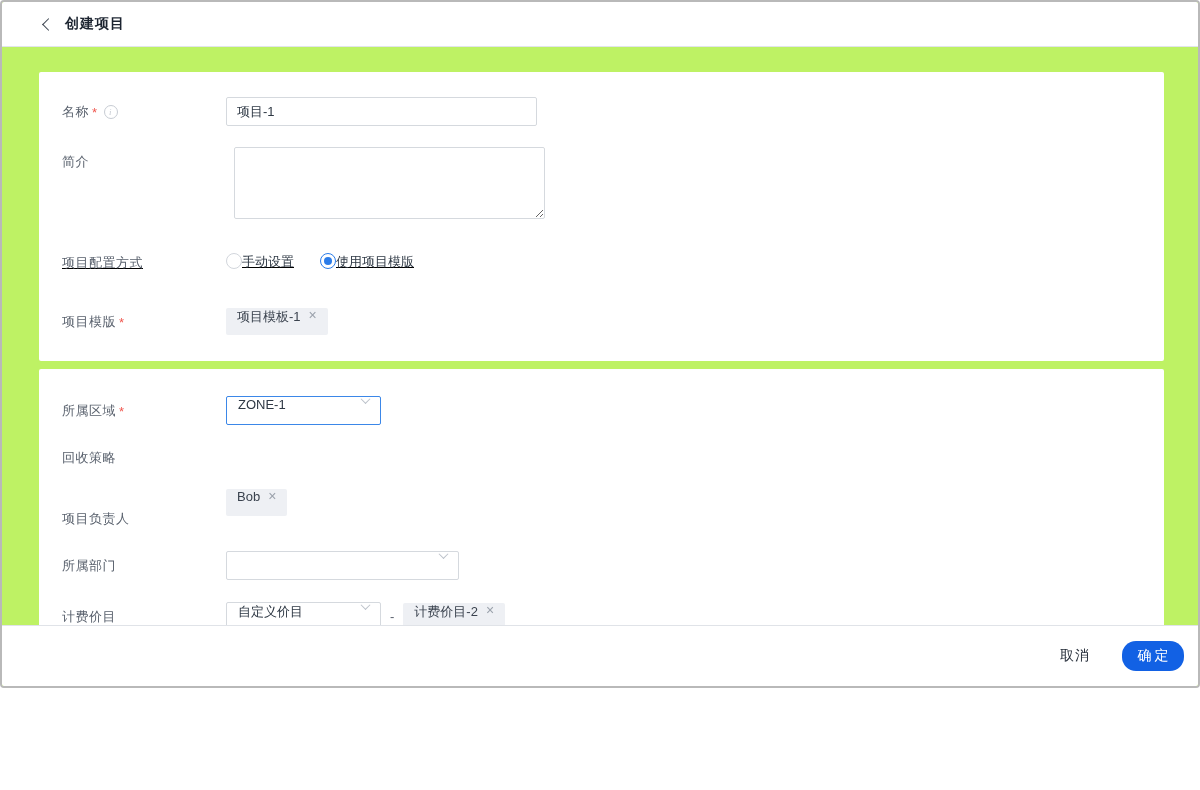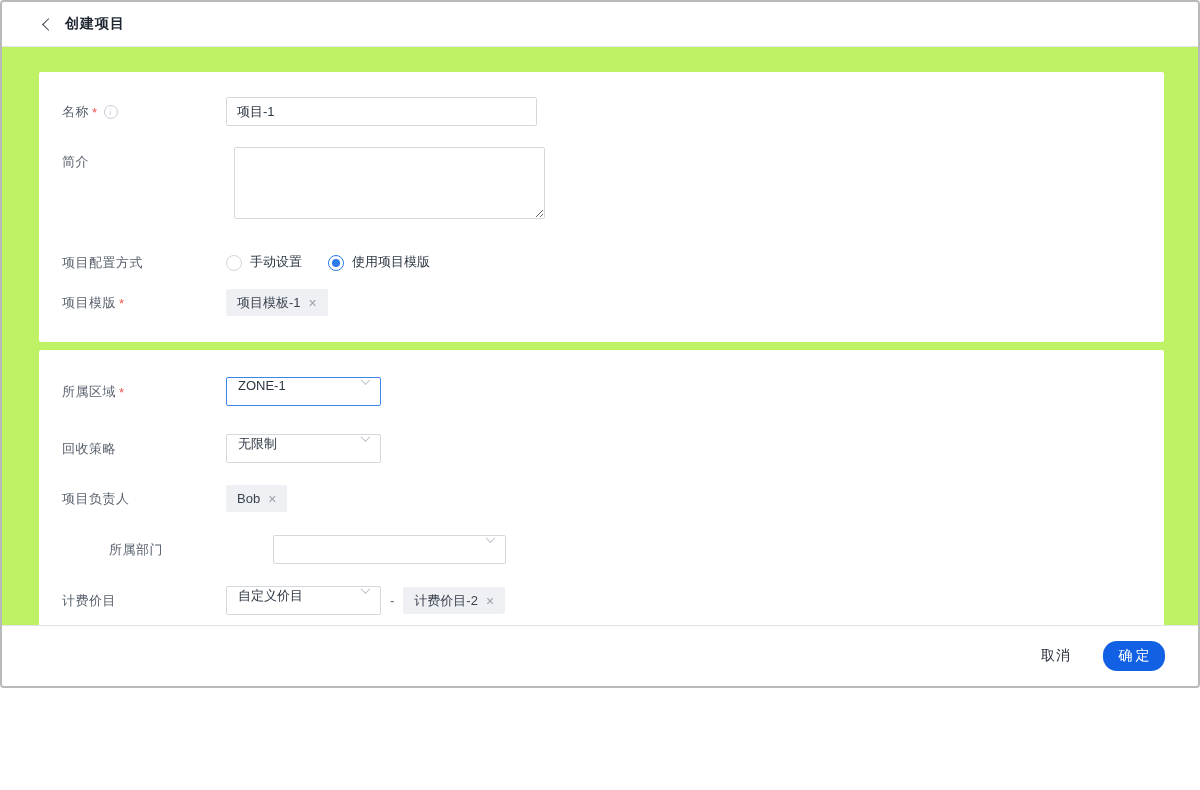--- a/index.html
+++ b/index.html
@@ -82,37 +82,37 @@
     border: 1px solid #d5d9de; border-radius: 2px;
     padding: 6px 10px;
     font-size: 13px; color: #2e3844;
     font-family: inherit;
     resize: both;
     outline: none;
     background: #fff;
   }
   
   .radio-group { display: flex; align-items: center; padding-top: 5px; gap: 26px; }
-  .radio-option { display: flex; align-items: flex-end; gap: 8px; cursor: pointer; }
+  .radio-option { display: flex; align-items: flex-start; gap: 0; cursor: pointer; }
   .radio-circle {
     width: 16px; height: 16px; border-radius: 50%;
     border: 1px solid #d2d6dc; background: #fff;
     display: flex; align-items: center; justify-content: center;
   }
   .radio-circle.checked { border: 1.5px solid #2b7ce9; }
   .radio-circle.checked::after {
     content: ""; width: 8px; height: 8px; border-radius: 50%;
     background: #2b7ce9; display: block;
   }
   .radio-label { font-size: 13px; color: #2e3844; }
   
   .tag {
-    display: inline-flex; align-items: center;
+    display: inline-flex; 
     background: #eef0f4; border-radius: 2px;
-    height: 27px; padding: 12px 11px;
+    height: 27px; padding: 0 11px;
     font-size: 13px; color: #3a424e;
   }
   .tag .tag-close {
     margin-left: 8px; color: #9aa1ab; font-size: 14px; cursor: pointer; line-height: 1;
   }
   
   .select-box {
     height: 29px;
     border: 1px solid #d5d9de; border-radius: 2px;
     background: #fff;
@@ -132,21 +132,21 @@
     margin-left: 8px;
   }
   .inline-controls { display: flex; align-items: center; }
   .dash-sep { margin: 0 9px; color: #59616d; font-size: 13px; }
   
   .page-footer {
     height: 61px; flex: 0 0 61px;
     background: #ffffff;
     border-top: 1px solid #e0e3e8;
     display: flex; align-items: center; justify-content: flex-end;
-    padding-right: 33px;
+    padding-right: 14px;
   }
   .btn-cancel {
     background: none; border: none;
     font-size: 14px; color: #242c38;
     letter-spacing: 1px;
     cursor: pointer;
     font-family: inherit;
     margin-right: 22px;
     padding: 6px 10px;
   }
@@ -182,21 +182,21 @@
         <input class="text-input" type="text" value="项目-1" style="">
       </div>
 
       <div class="row roomy">
         <div class="row-label">
           <span>简介</span>
         </div>
         <textarea class="textarea" style=""></textarea>
       </div>
 
-      <div class="row" style="margin-bottom:17px;">
+      <div class="row" style="margin-bottom:36px;text-decoration:underline;">
         <div class="row-label">
           <span>项目配置方式</span>
         </div>
         <div class="radio-group">
           <div class="radio-option">
             <span class="radio-circle"></span>
             <span class="radio-label">手动设置</span>
           </div>
           <div class="radio-option">
             <span class="radio-circle checked"></span>
@@ -213,52 +213,48 @@
         <span class="tag">
           <span>项目模板-1</span>
           <span class="tag-close">×</span>
         </span>
       </div>
 
     </section>
 
     <section class="card second">
 
-      <div class="row" style="margin-bottom:28px;">
+      <div class="row" style="margin-bottom:18px;">
         <div class="row-label">
           <span>所属区域</span>
           <span class="req">*</span>
         </div>
         <div class="select-box w155 focused">
           <span>ZONE-1</span>
           <span class="chevron-down"></span>
         </div>
       </div>
 
       <div class="row" style="margin-bottom:22px;">
         <div class="row-label">
           <span>回收策略</span>
         </div>
-        <div class="select-box w155">
-          <span>无限制</span>
-          <span class="chevron-down"></span>
-        </div>
       </div>
 
       <div class="row" style="margin-bottom:23px;">
-        <div class="row-label" style="padding-top:5px;">
+        <div class="row-label" style="padding-top:5px;margin-top:16px;">
           <span>项目负责人</span>
         </div>
         <span class="tag">
           <span>Bob</span>
           <span class="tag-close">×</span>
         </span>
       </div>
 
-      <div class="row" style="margin-bottom:22px;margin-left:47px;">
+      <div class="row" style="margin-bottom:22px;">
         <div class="row-label">
           <span>所属部门</span>
         </div>
         <div class="select-box w233">
           <span></span>
           <span class="chevron-down"></span>
         </div>
       </div>
 
       <div class="row">

